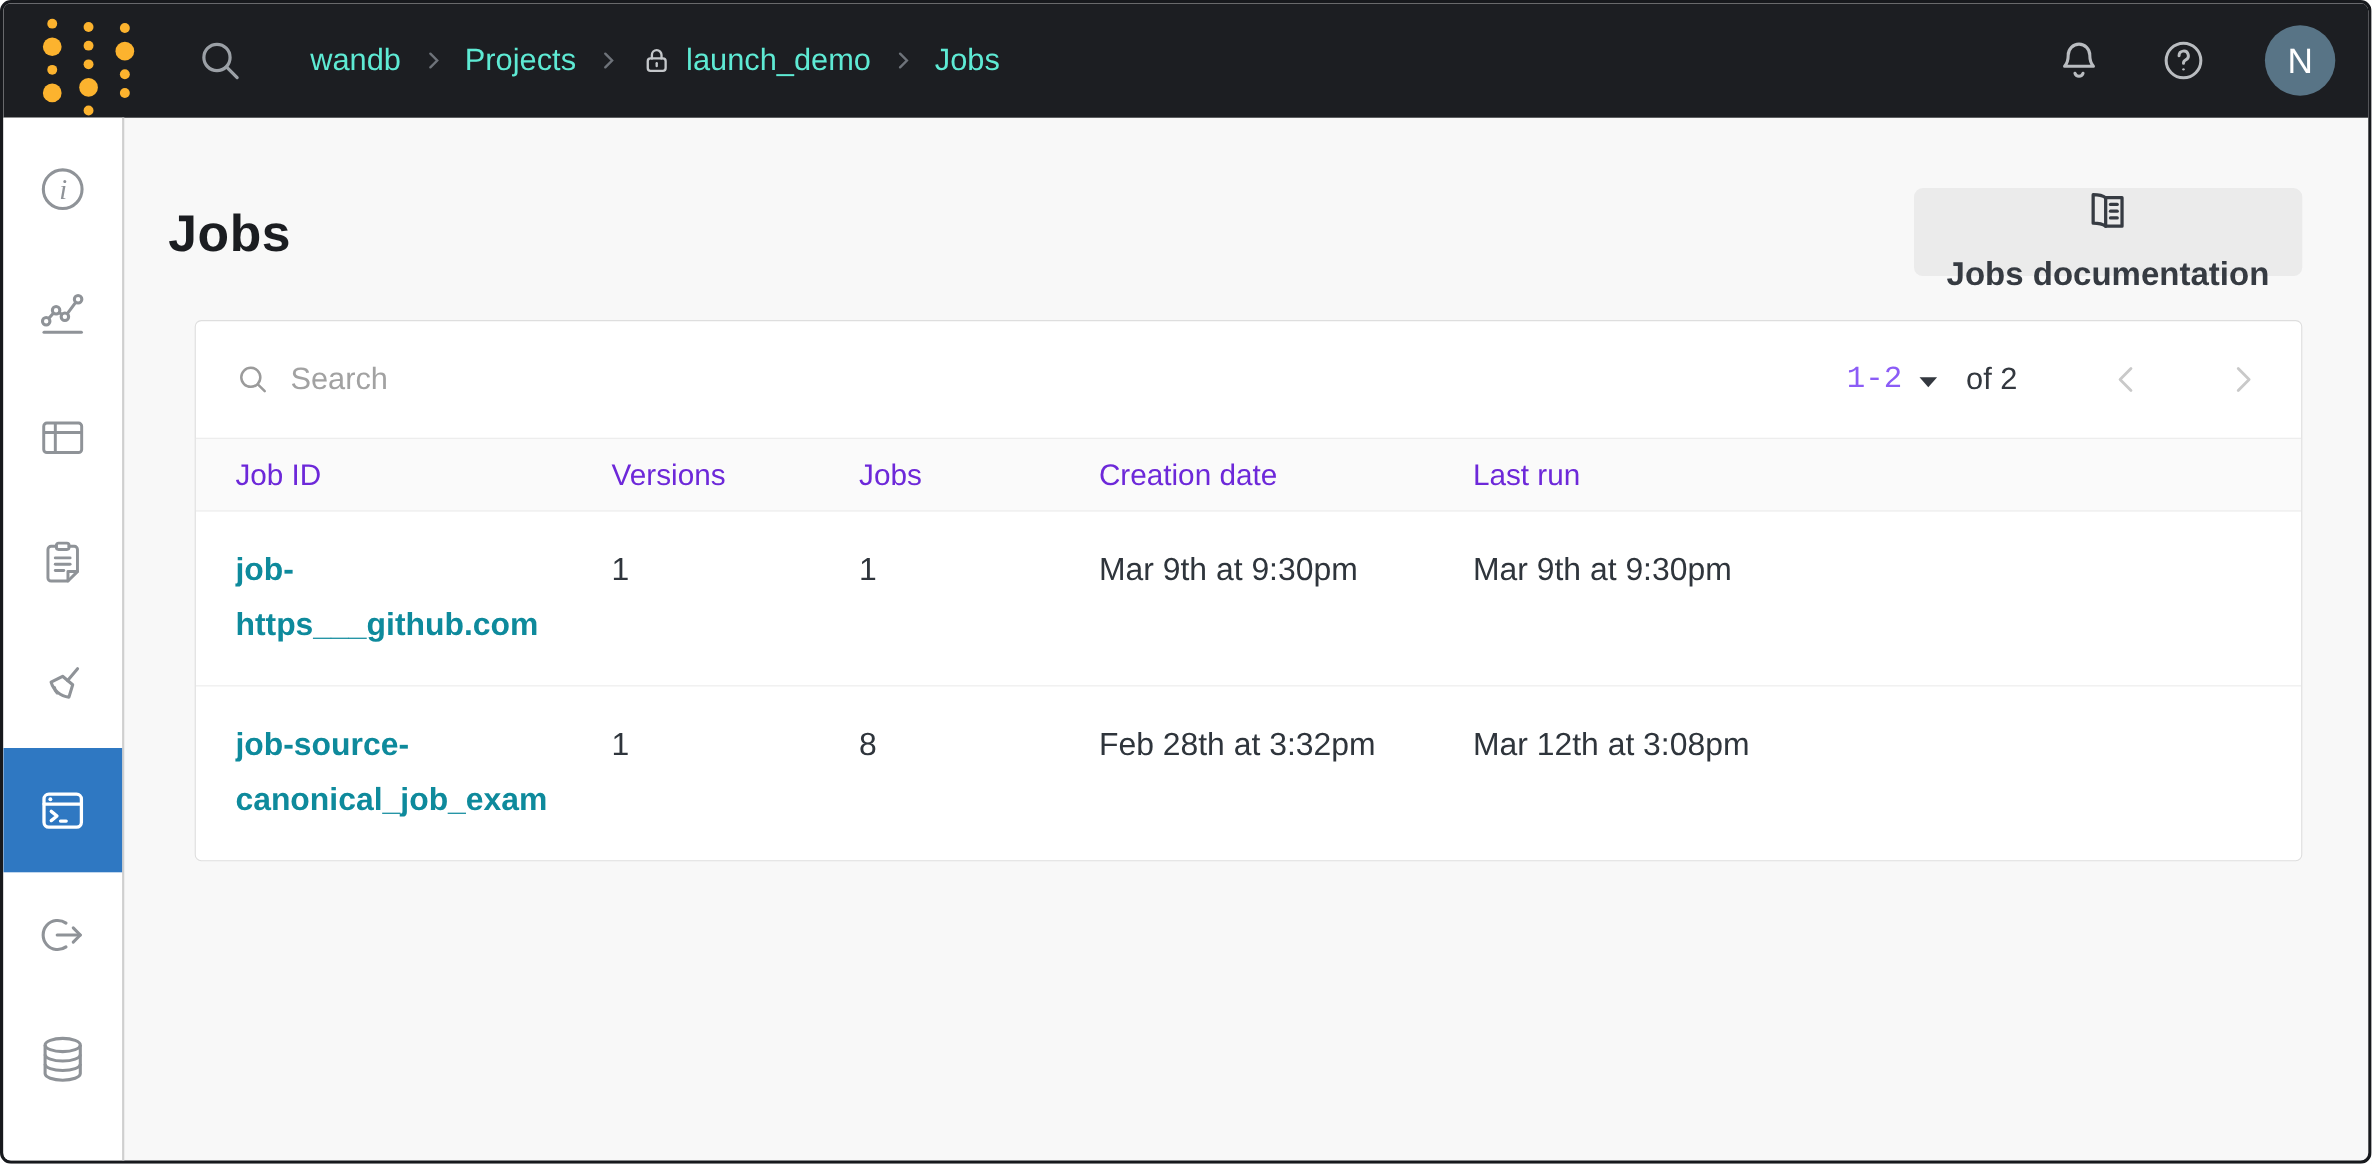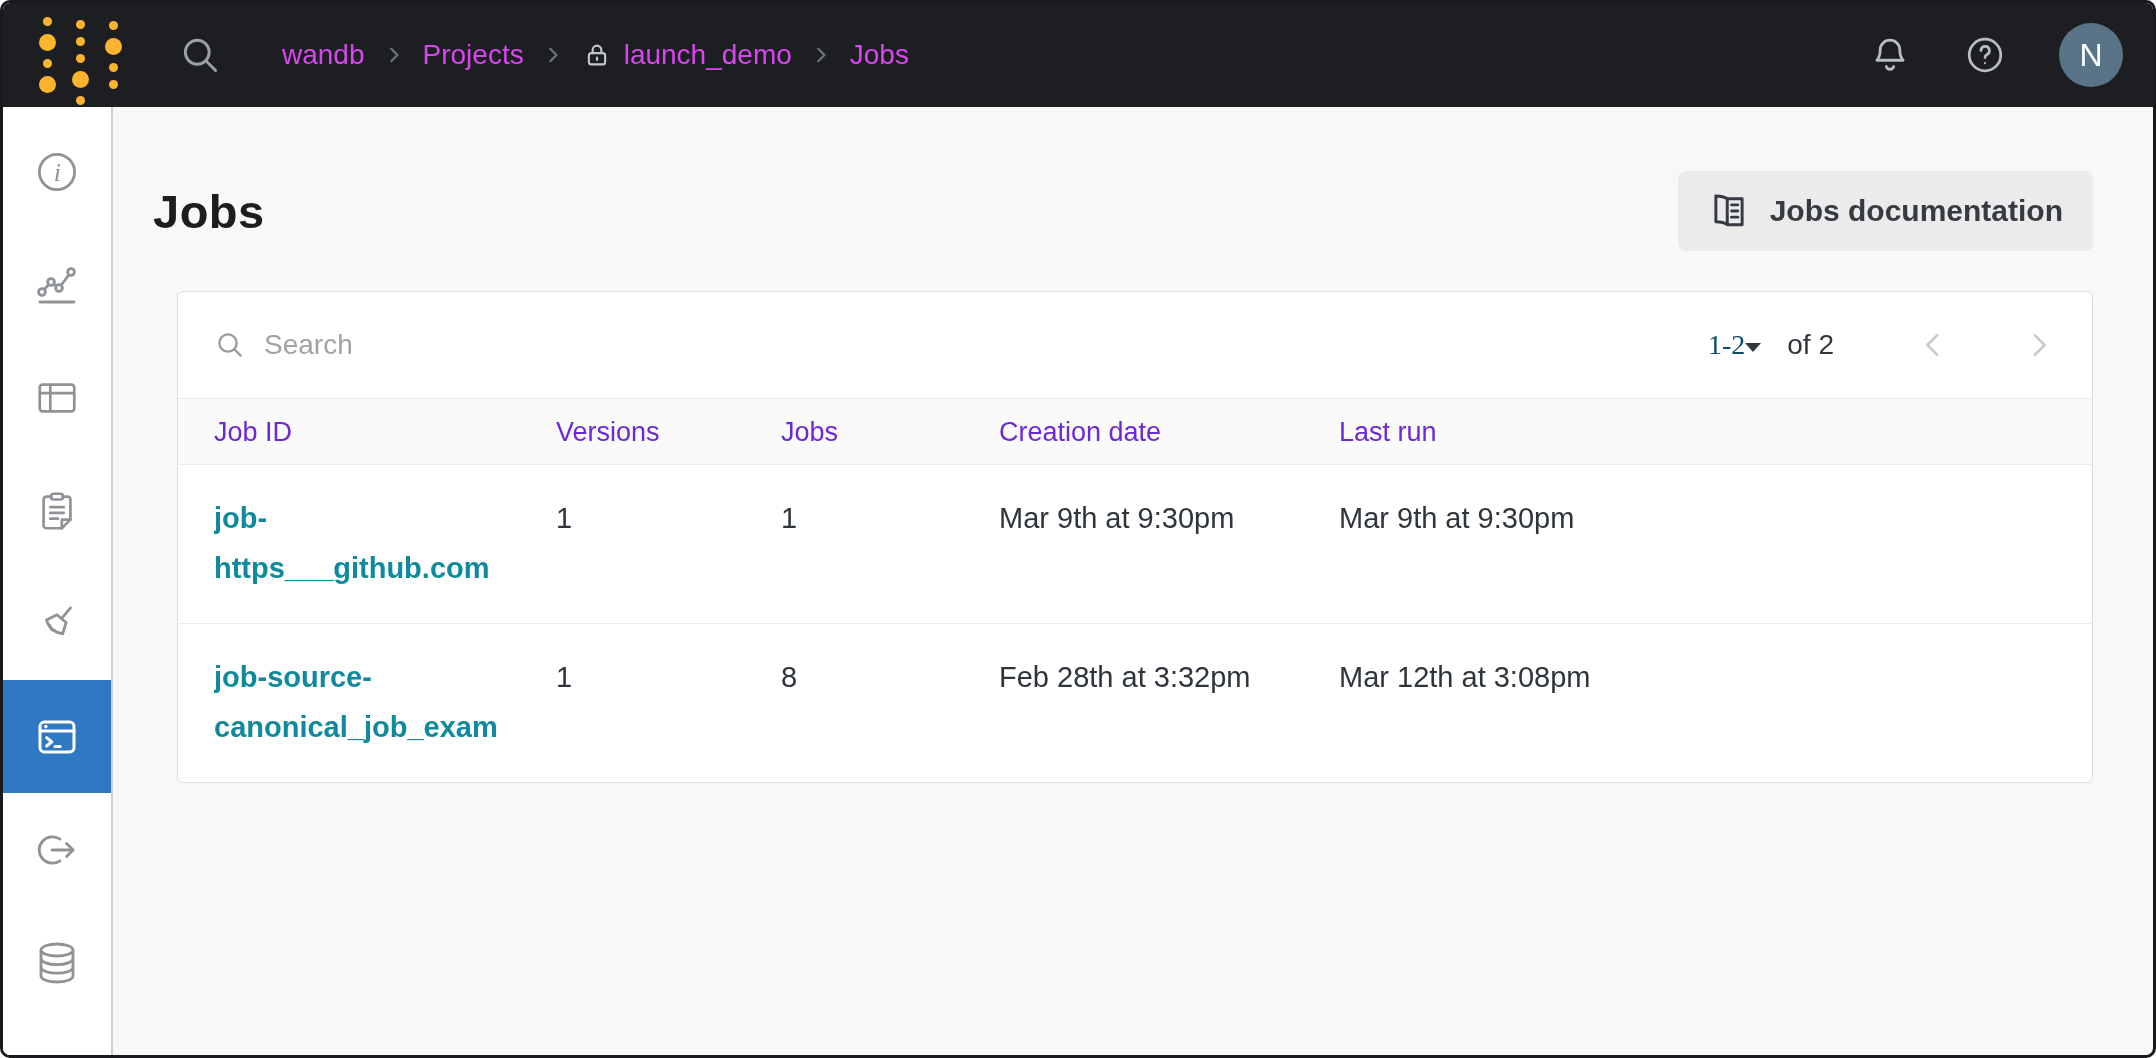--- a/index.html
+++ b/index.html
@@ -15,21 +15,21 @@
     display:flex; align-items:center; padding:0 30px 0 36px; gap:0;
   }
   .logo{ display:flex; gap:16px; align-items:center; margin-right:56px; }
   .logo .col{ display:flex; flex-direction:column; align-items:center; gap:8px; }
   .dot{ background:#fcb32e; border-radius:50%; }
   .dot.s{ width:9px; height:9px; }
   .dot.l{ width:17px; height:17px; }
   .icon-btn{ background:none; border:none; cursor:pointer; display:flex; align-items:center; justify-content:center; color:#b9bcc0; }
   .nav-search{ color:#9ba0a6; margin-right:60px; }
   .breadcrumb{ display:flex; align-items:center; gap:20px; font-size:28px; color:#d4d6d8; }
-  .breadcrumb a{ color:#d946ef; text-decoration:none; cursor:pointer; }
+  .breadcrumb a{ color:#5eead4; text-decoration:none; cursor:pointer; }
   .crumb-sep{ color:#6e737a; display:flex; align-items:center; }
   .crumb-lock{ display:flex; align-items:center; gap:12px; }
   .top-actions{ margin-left:auto; display:flex; align-items:center; gap:52px; }
   .avatar{
     width:64px; height:64px; border-radius:50%; background:#587486;
     color:#fff; font-size:32px; display:flex; align-items:center; justify-content:center;
     border:none; cursor:pointer;
   }
   
   .body{ flex:1; display:flex; min-height:0; }
@@ -43,37 +43,38 @@
   }
   .side-item.active{ background:#2f78c2; color:#ffffff; }
   
   .main{ flex:1; padding:50px 60px 0 40px; overflow:hidden; }
   .page-head{ display:flex; align-items:center; justify-content:space-between; margin-top:14px; }
   .page-title{ font-size:47px; font-weight:700; color:#1b1d21; letter-spacing:0.5px; }
   .docs-btn{
     display:flex; align-items:center; gap:20px; background:#ebebeb; border:none; border-radius:8px;
     height:80px; padding:0 30px; font-size:30px; font-weight:700; color:#363b42; cursor:pointer;
     font-family:inherit;
+    flex-direction:column;
   }
   
   .card{
     margin:40px 0 0 24px; background:#ffffff; border:1px solid #dedede; border-radius:6px;
     overflow:hidden;
   }
   .toolbar{ height:106px; display:flex; align-items:center; padding:0 36px; }
   .searchbox{ display:flex; align-items:center; gap:18px; color:#9b9b9b; flex:1; }
   .searchbox input{
     border:none; outline:none; font-size:28px; color:#33373d; width:600px; background:transparent;
     font-family:inherit;
   }
   .searchbox input::placeholder{ color:#a2a2a2; }
   .pagination{ display:flex; align-items:center; gap:0; color:#33383f; font-size:28px; }
   .page-range{
-    display:flex; align-items:center; gap:0; background:none; border:none; cursor:pointer;
-    font-size:28px; color:#0c4a6e; font-family:Liberation Serif, serif;
+    display:flex; align-items:center; gap:16px; background:none; border:none; cursor:pointer;
+    font-size:28px; color:#8b5cf6; font-family:Liberation Mono, monospace;
   }
   .caret-down{ width:0; height:0; border-left:8px solid transparent; border-right:8px solid transparent; border-top:9px solid #33383f; margin-top:4px; }
   .of-label{ margin-left:26px; }
   .pg-btn{ background:none; border:none; cursor:default; color:#c9c9c9; display:flex; align-items:center; }
   .pg-prev{ margin-left:82px; }
   .pg-next{ margin-left:72px; }
   .tgrid{ display:grid; grid-template-columns:342px 225px 218px 340px auto; padding:0 36px; }
   .thead{ background:#fafafa; border-top:1px solid #ececec; border-bottom:1px solid #ececec; }
   .thead .th{ font-size:27px; color:#6d28d9; padding:18px 0 16px; }
   .trow{ border-bottom:1px solid #ececec; }

